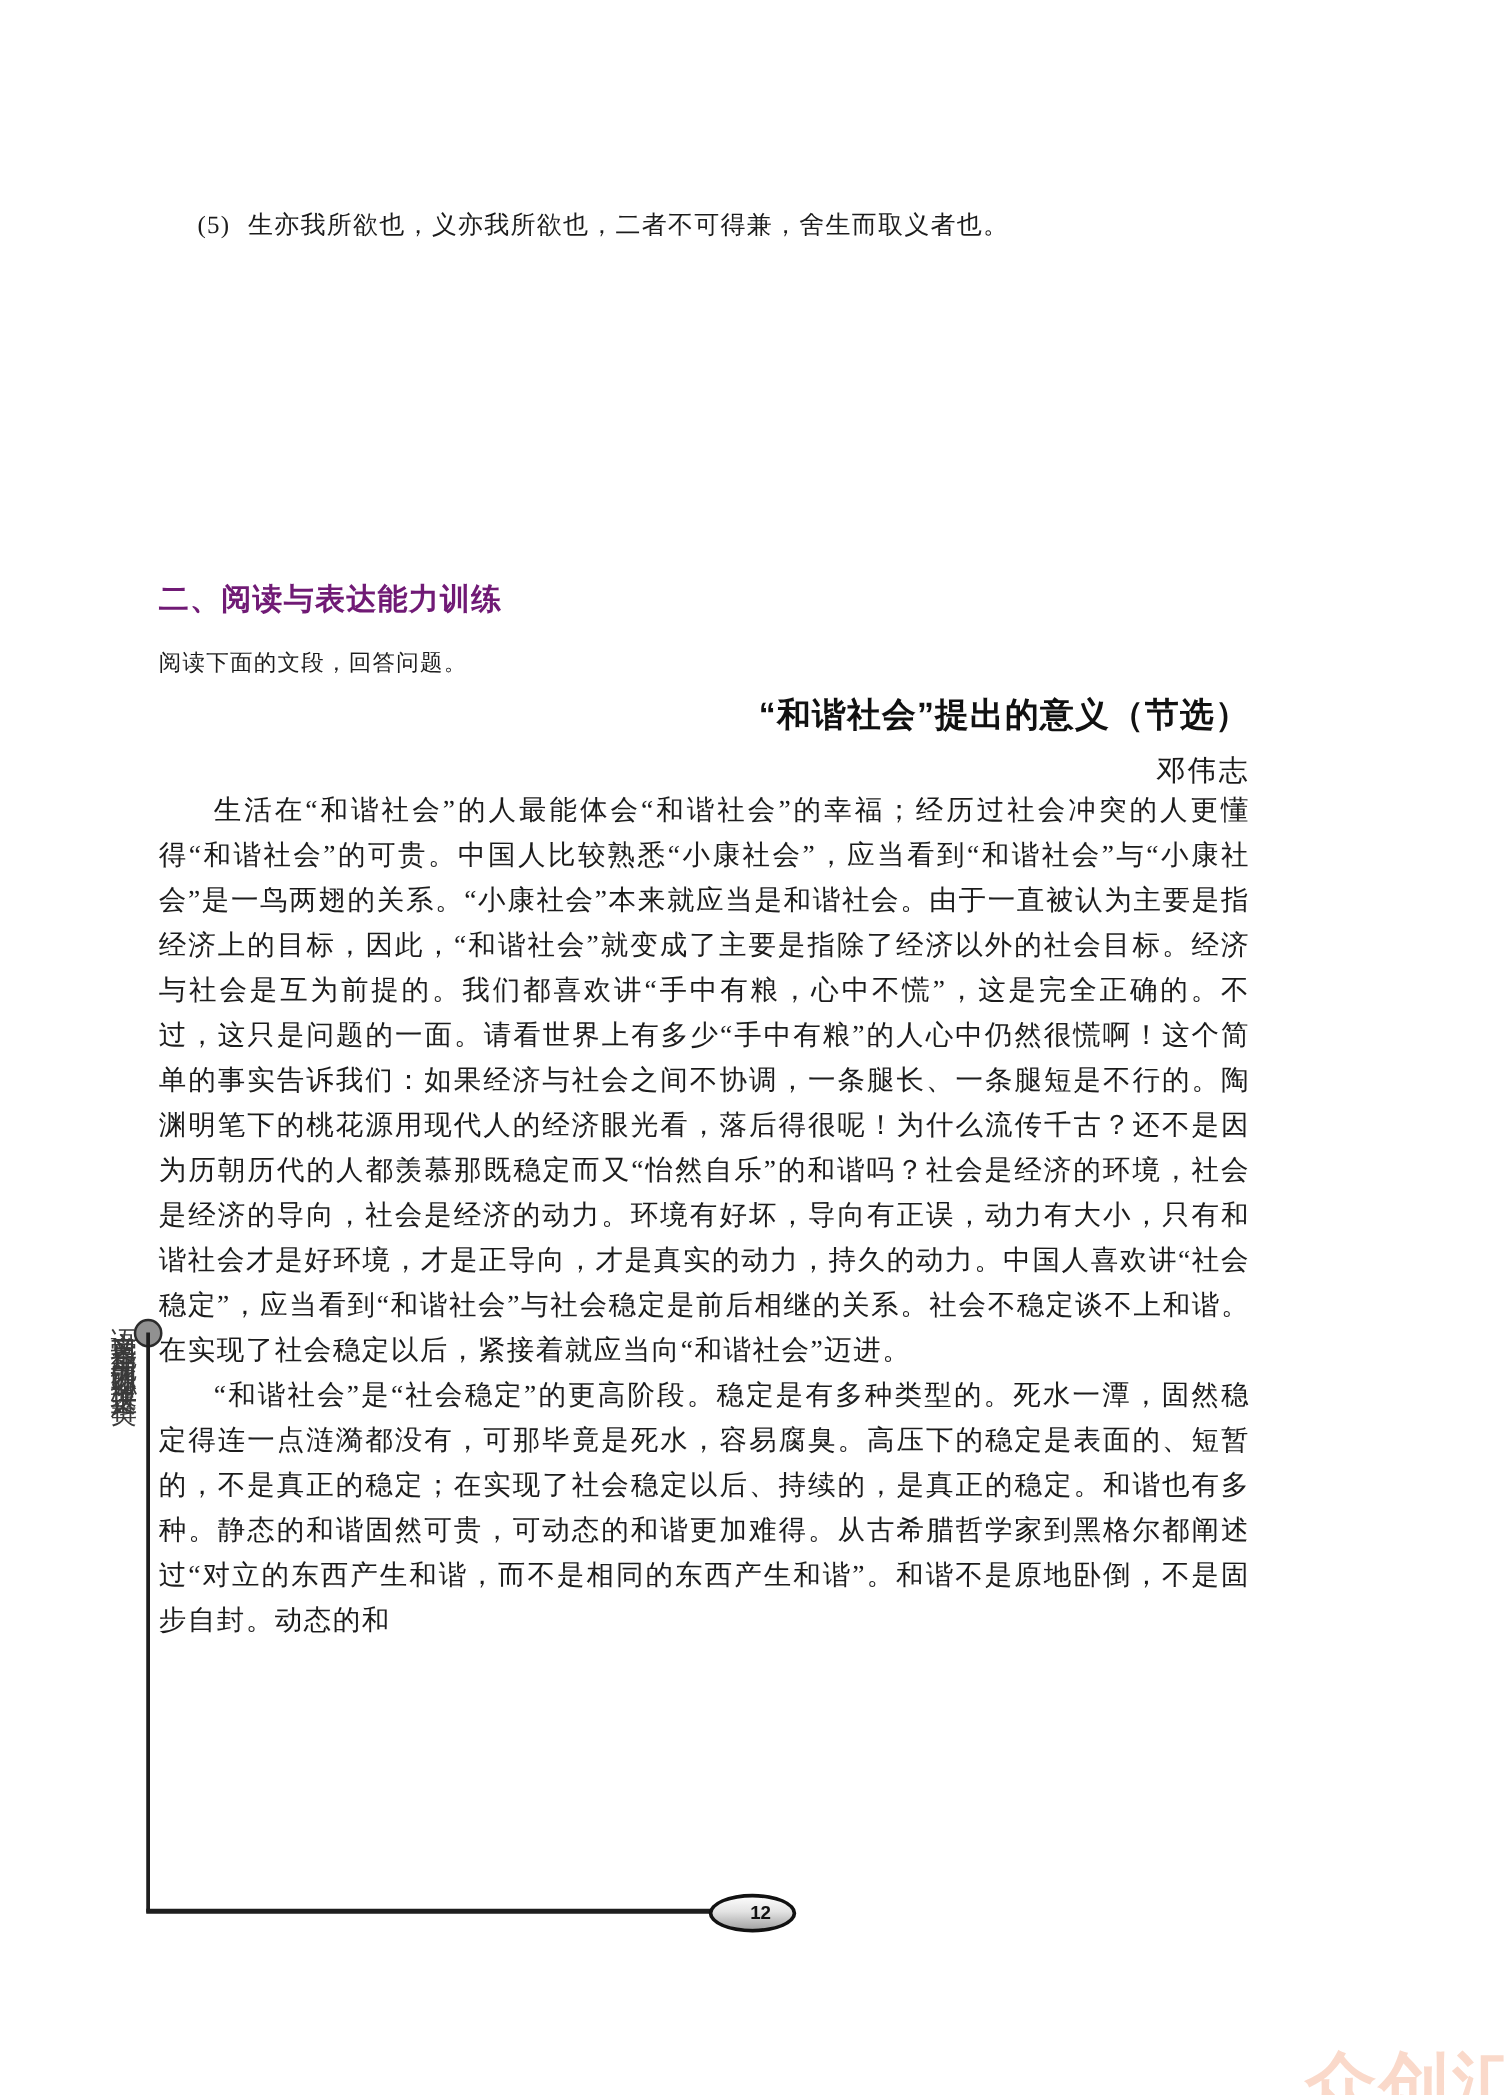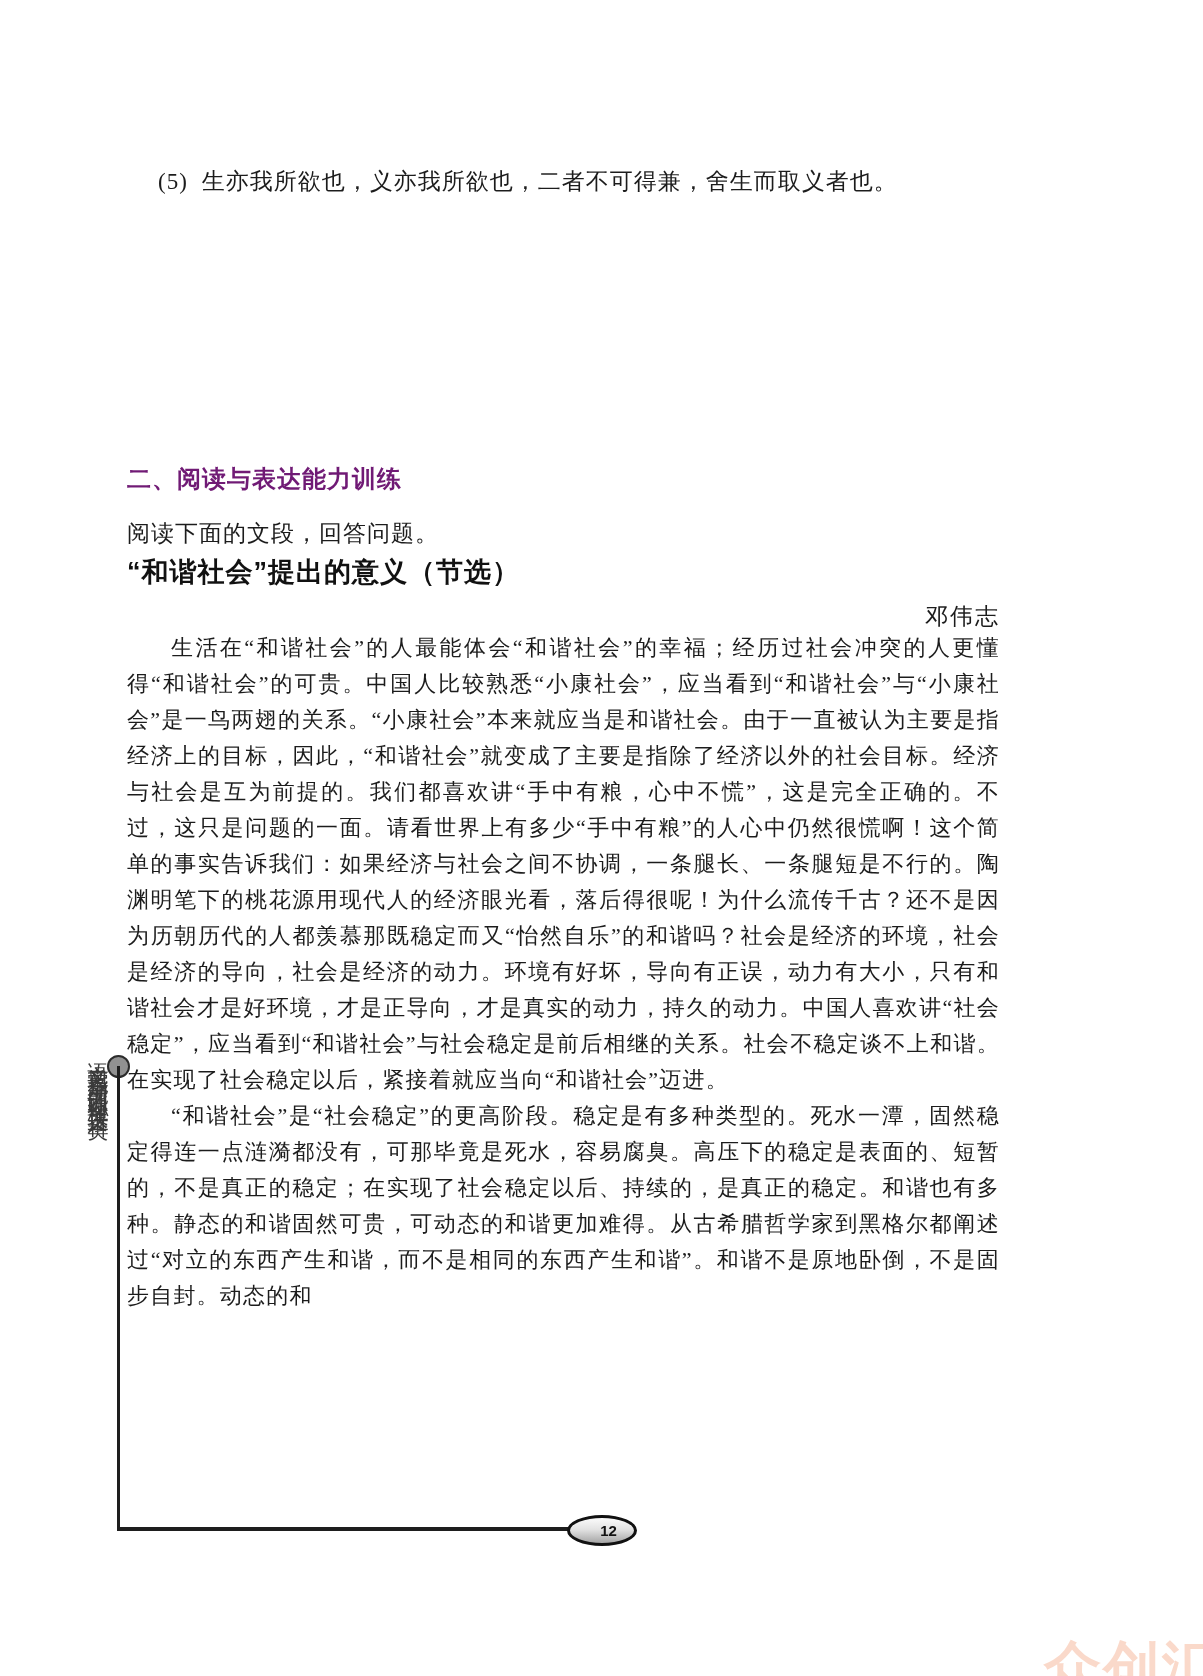--- a/index.html
+++ b/index.html
@@ -10,50 +10,50 @@
     height: 1676px;
     background: #ffffff;
     overflow: hidden;
     font-family: "Liberation Serif", "DejaVu Serif", serif;
     color: #1c1c1c;
   }
   .exercise-item {
     position: absolute;
     left: 158px;
     width: 760px;
-    font-size: 23px;
+    font-size: 20px;
     letter-spacing: 1px;
     color: #1c1c1c;
   }
   .item-5 { top: 166px; }
   .item-6 { top: 293px; }
   .item-label { margin-right: 14px; }
   .section-heading {
     position: absolute;
     left: 127px;
     top: 463px;
     font-family: "Liberation Sans", "DejaVu Sans", sans-serif;
     font-weight: bold;
     font-size: 24px;
     letter-spacing: 1px;
     color: #701a75;
   }
   .instruction {
     position: absolute;
     left: 127px;
     top: 518px;
-    font-size: 23px;
+    font-size: 18px;
     letter-spacing: 1px;
   }
   .article-title {
     position: absolute;
     left: 127px;
     top: 554px;
     width: 873px;
-    text-align: left;
+    text-align: right;
     font-family: "Liberation Sans", "DejaVu Sans", sans-serif;
     font-weight: bold;
     font-size: 27px;
     letter-spacing: 1px;
     color: #111;
   }
   .article-author {
     position: absolute;
     left: 127px;
     top: 601px;

